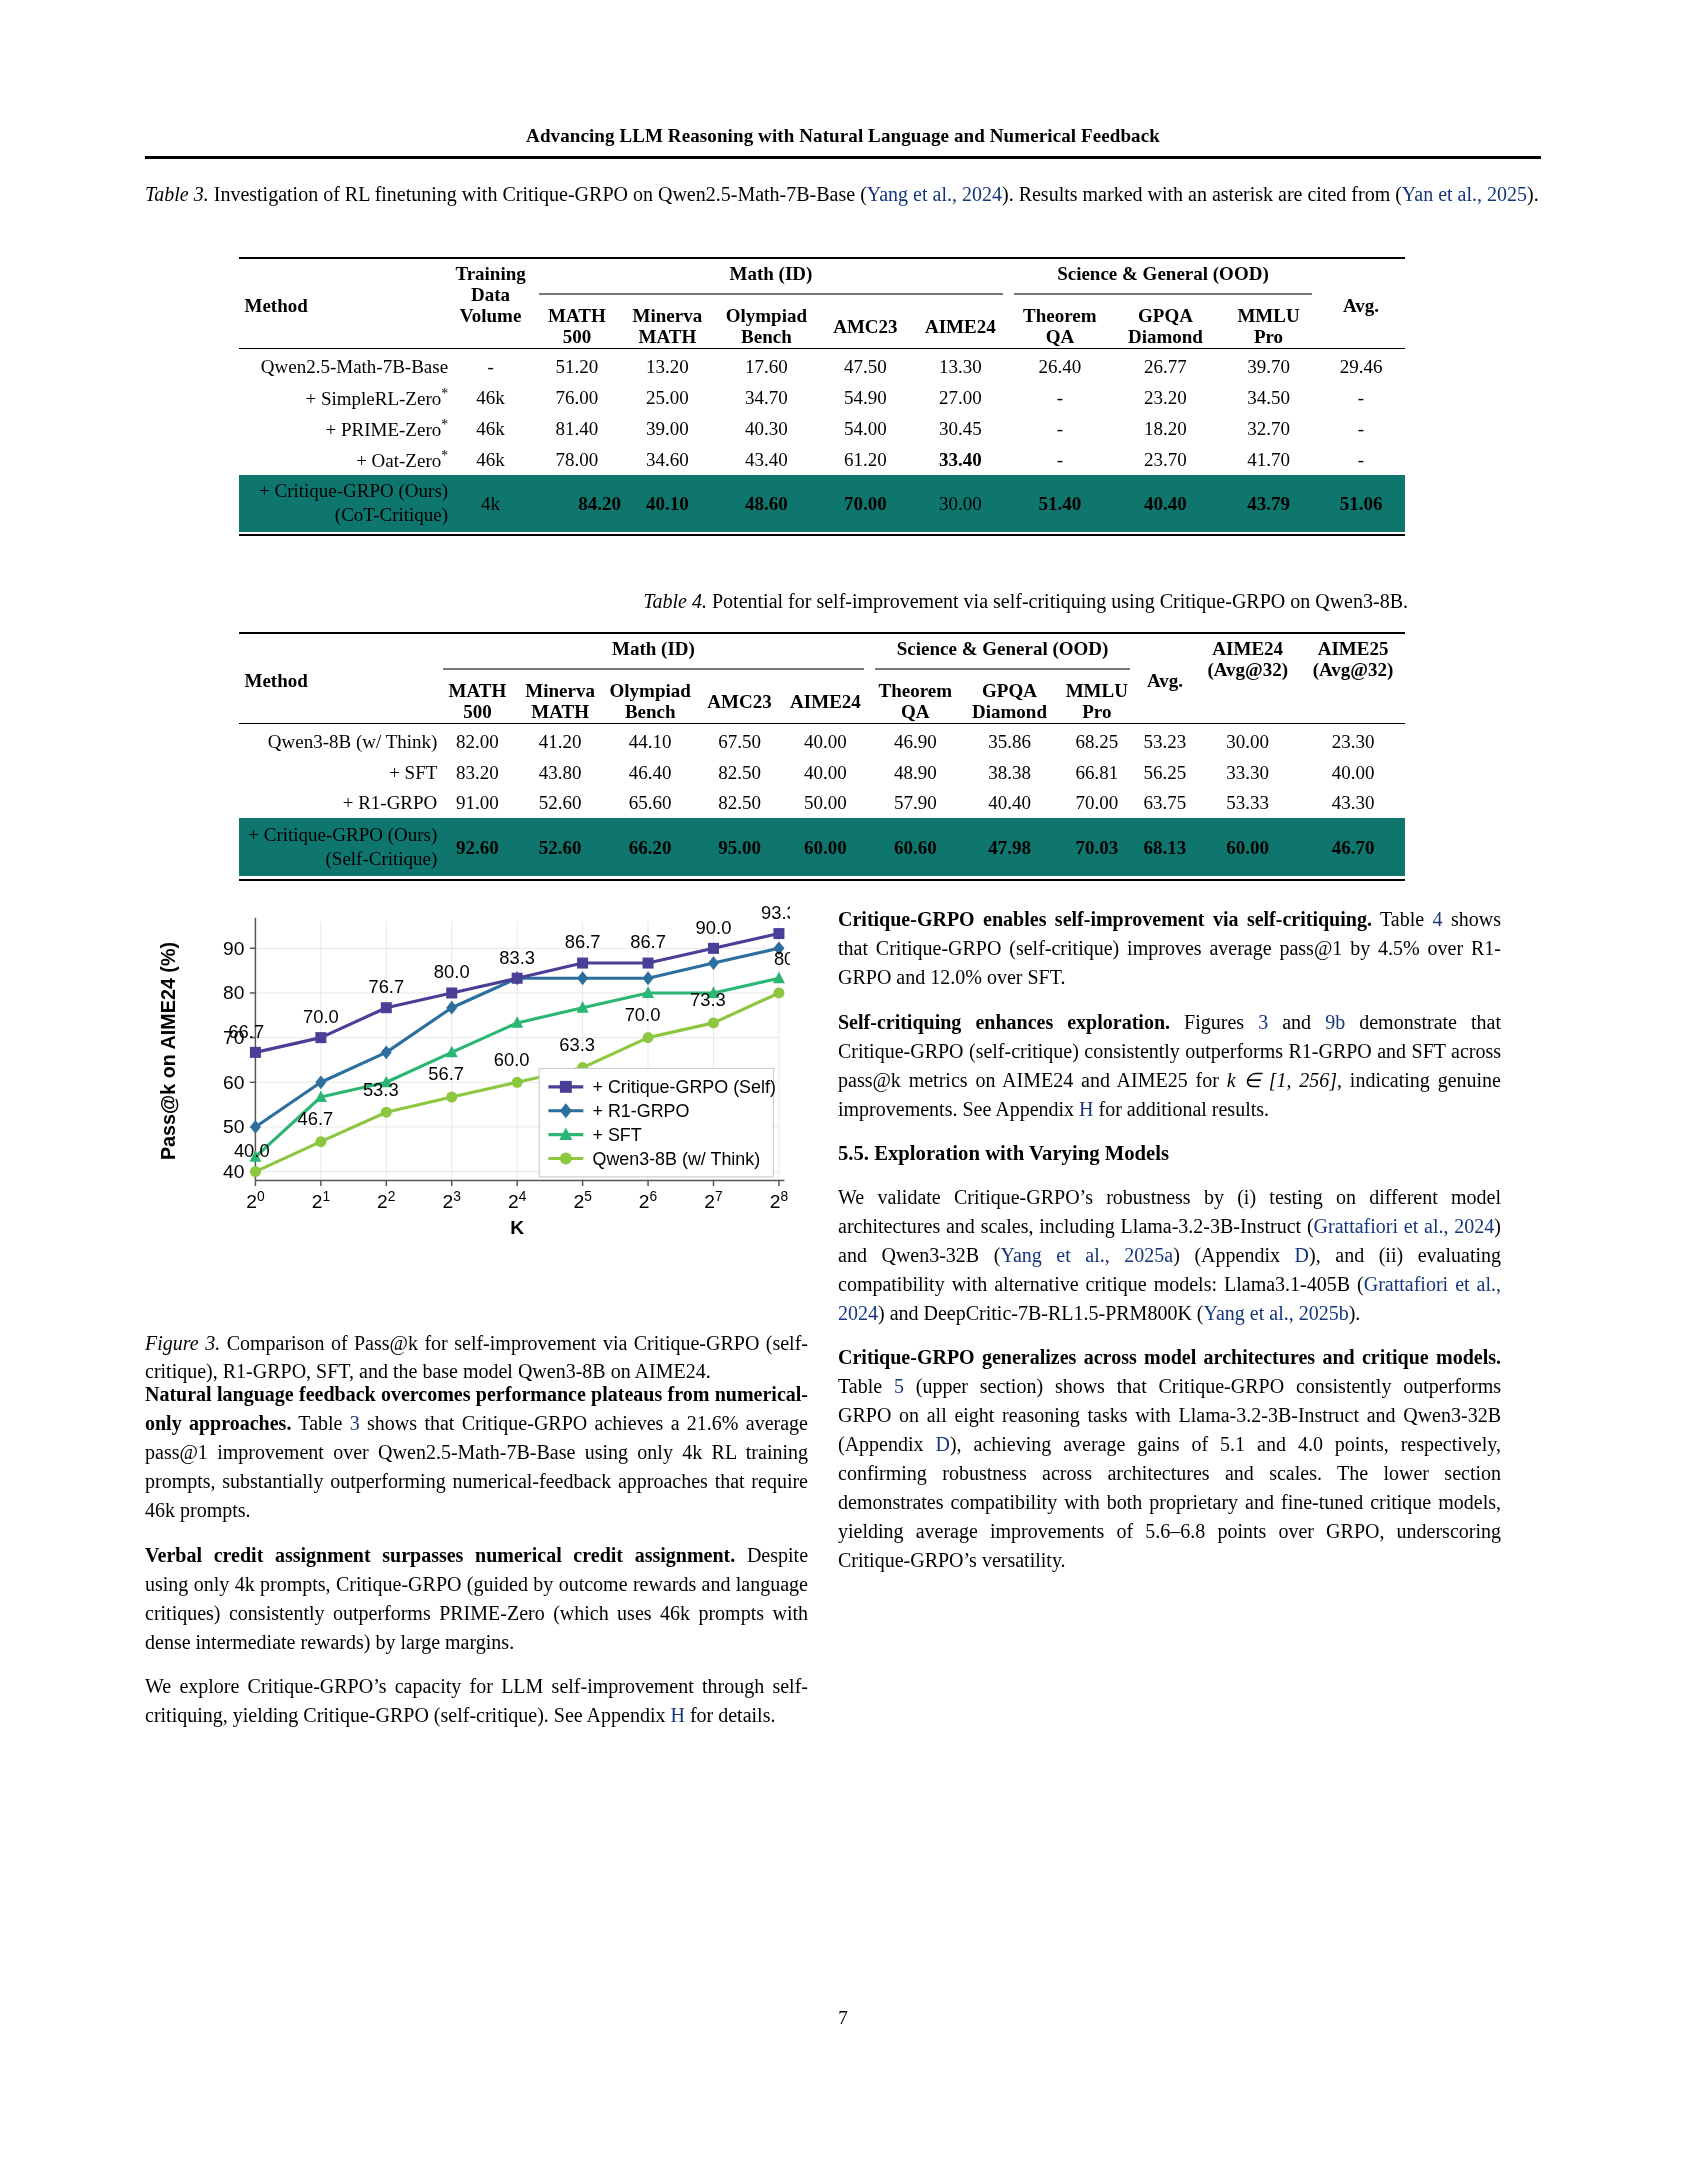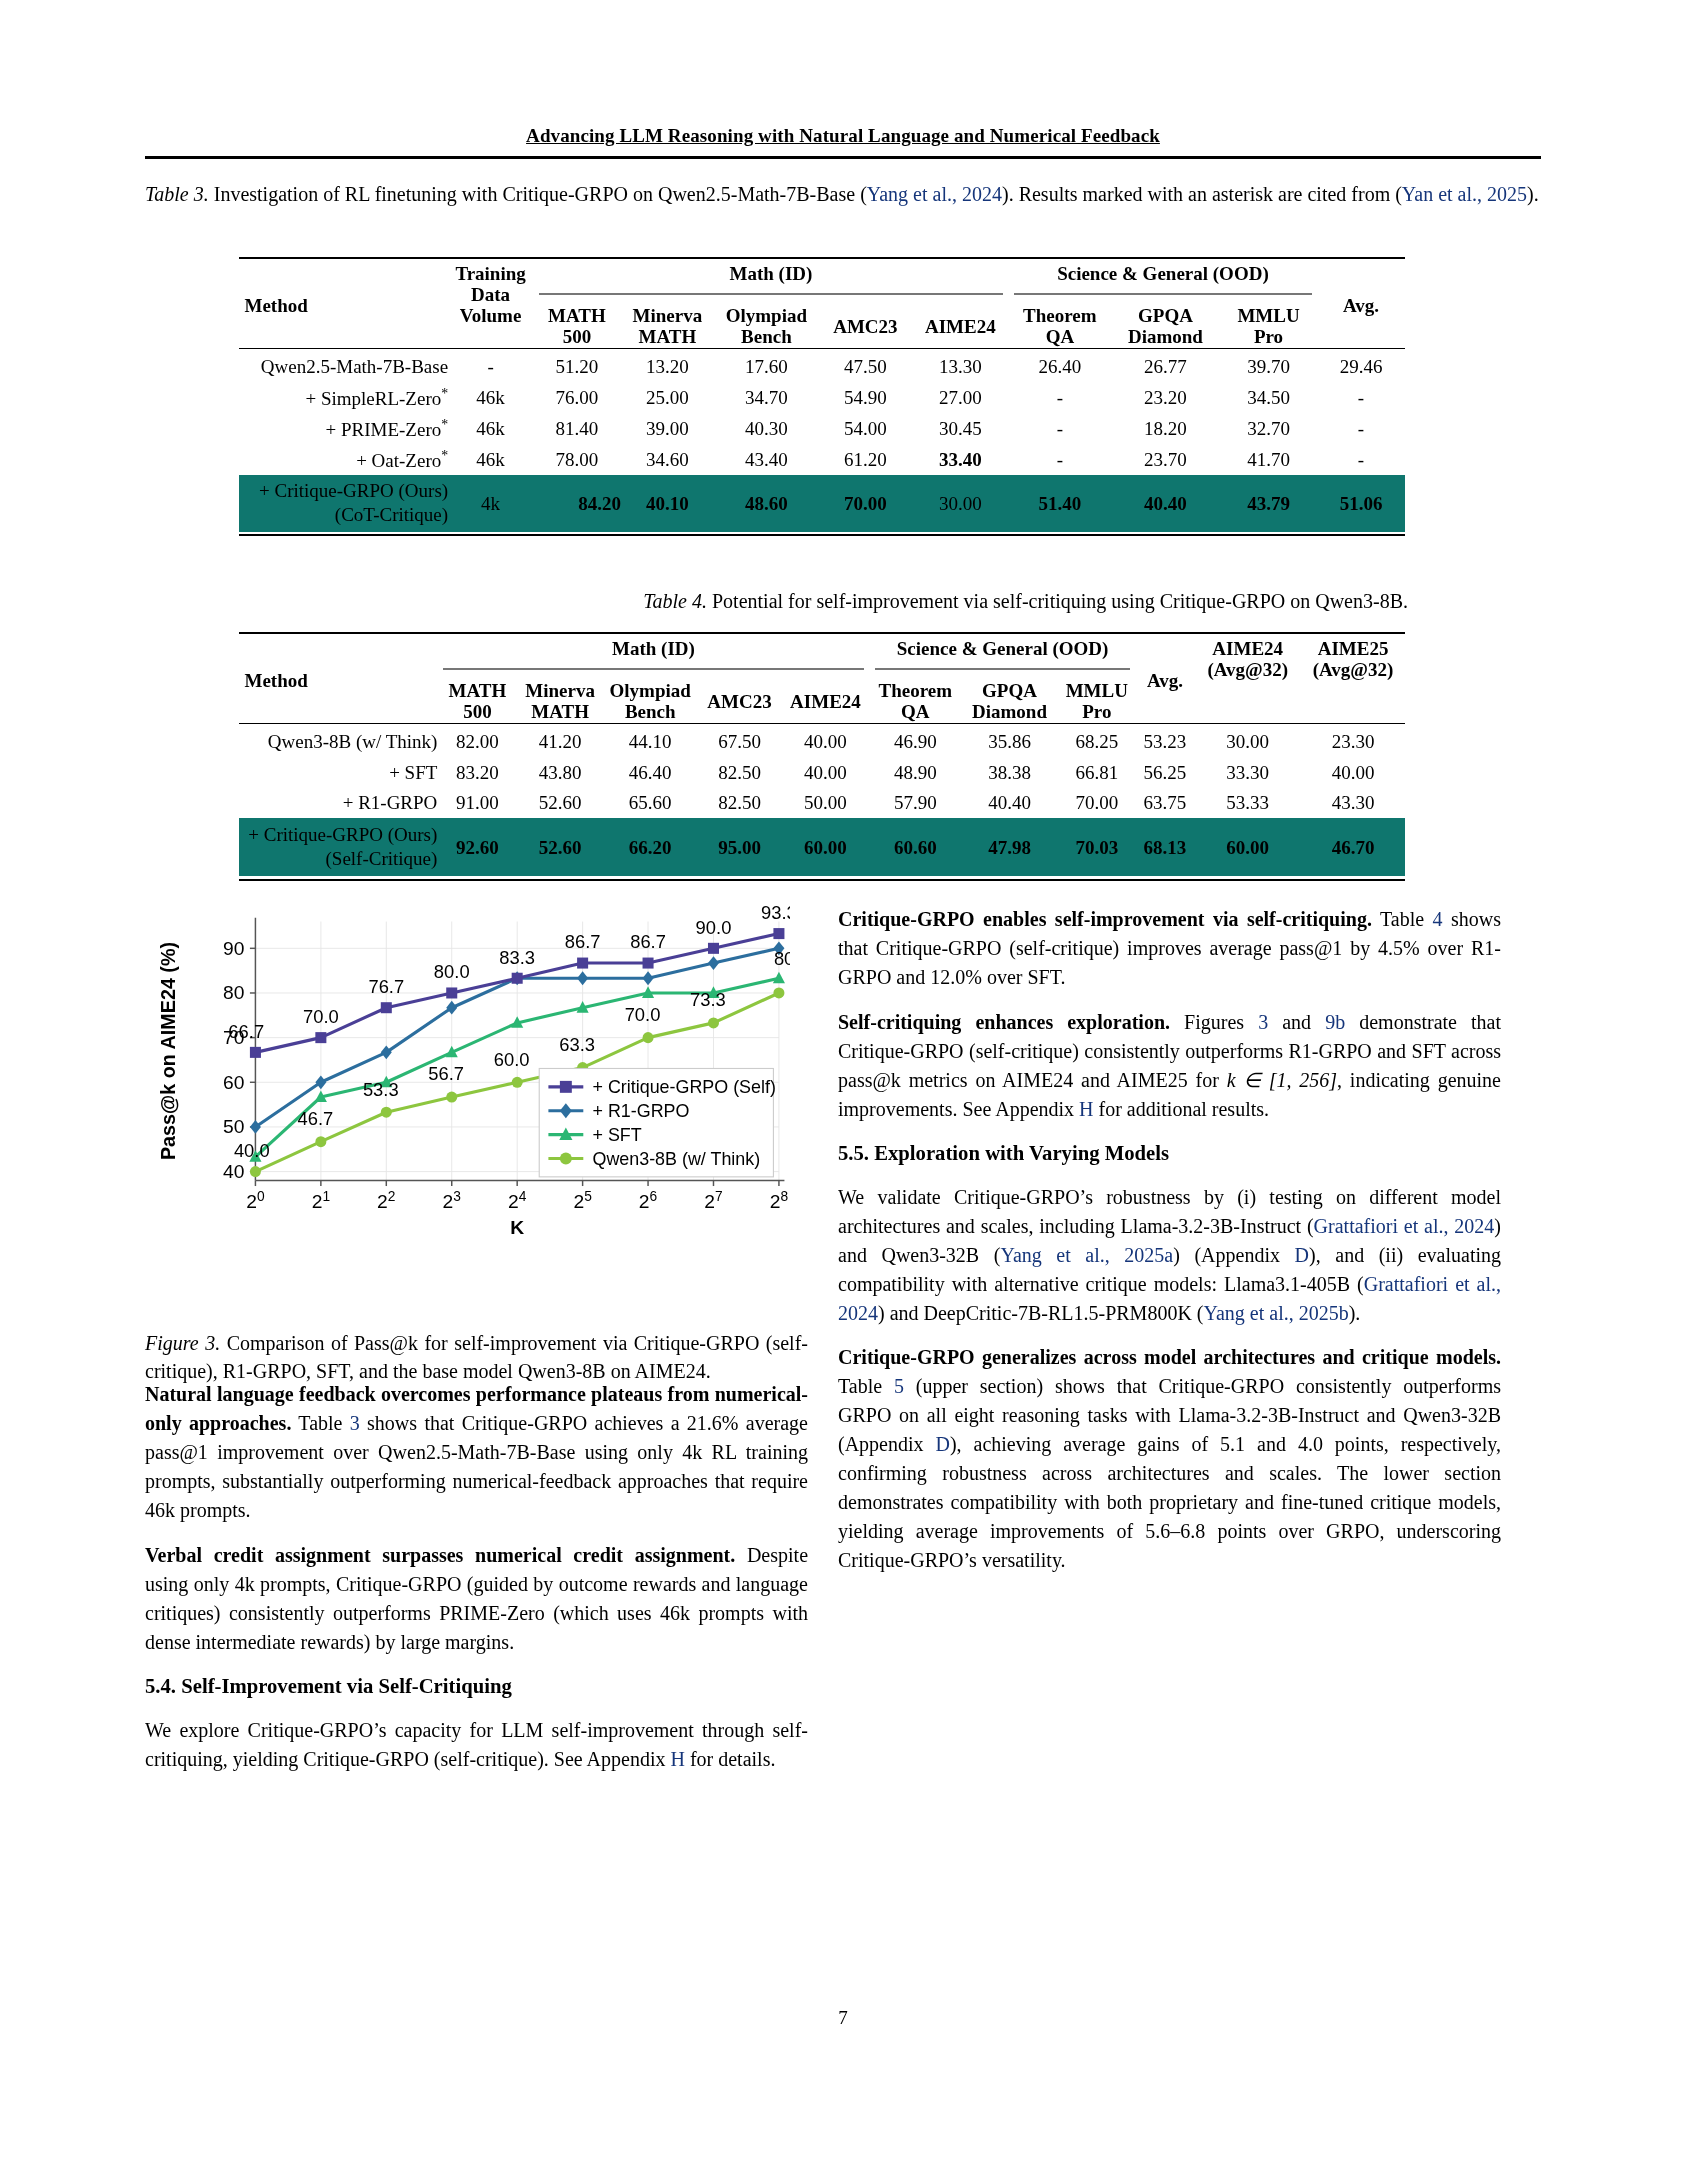--- a/index.html
+++ b/index.html
@@ -7,21 +7,21 @@
     width:1686px;height:2182px;background:#fff;
     font-family:"Liberation Serif", serif;
     color:#000;
     -webkit-font-smoothing:antialiased;
   }
   .page{position:relative;width:1686px;height:2182px;overflow:hidden;}
 
   
   .runhead{
     position:absolute;left:145px;top:125px;width:1396px;
-    text-align:center;font-weight:bold;font-size:19px;letter-spacing:0.1px;text-decoration:underline;
+    text-align:center;font-weight:bold;font-size:19px;letter-spacing:0.1px;
   }
   .rule{
     position:absolute;left:145px;top:156px;width:1396px;height:2.8px;background:#000;
   }
 
   
   .t3cap{
     position:absolute;left:145px;top:180px;width:1398px;
     font-size:20px;line-height:28.5px;text-align:justify;
   }
@@ -521,21 +521,20 @@
     <span class="it">Figure 3.</span><span>  Comparison of Pass@k for self-improvement via Critique-GRPO (self-critique), R1-GRPO, SFT, and the base model Qwen3-8B on AIME24.</span>
   </div>
 
   <div class="colL">
     <p>
       <span class="b">Natural language feedback overcomes performance plateaus from numerical-only approaches.</span><span> Table </span><span class="cite">3</span><span> shows that Critique-GRPO achieves a 21.6% average pass@1 improvement over Qwen2.5-Math-7B-Base using only 4k RL training prompts, substantially outperforming numerical-feedback approaches that require 46k prompts.</span>
     </p>
     <p>
       <span class="b">Verbal credit assignment surpasses numerical credit assignment.</span><span> Despite using only 4k prompts, Critique-GRPO (guided by outcome rewards and language critiques) consistently outperforms PRIME-Zero (which uses 46k prompts with dense intermediate rewards) by large margins.</span>
     </p>
-    <div class="secthead">5.4. Self-Improvement via Self-Critiquing</div>
     <p>
       <span>We explore Critique-GRPO’s capacity for LLM self-improvement through self-critiquing, yielding Critique-GRPO (self-critique). See Appendix </span><span class="cite">H</span><span> for details.</span>
     </p>
   </div>
 
   <div class="colR">
     <p>
       <span class="b">Critique-GRPO enables self-improvement via self-critiquing.</span><span>  Table </span><span class="cite">4</span><span> shows that Critique-GRPO (self-critique) improves average pass@1 by 4.5% over R1-GRPO and 12.0% over SFT.</span>
     </p>
     <p>

